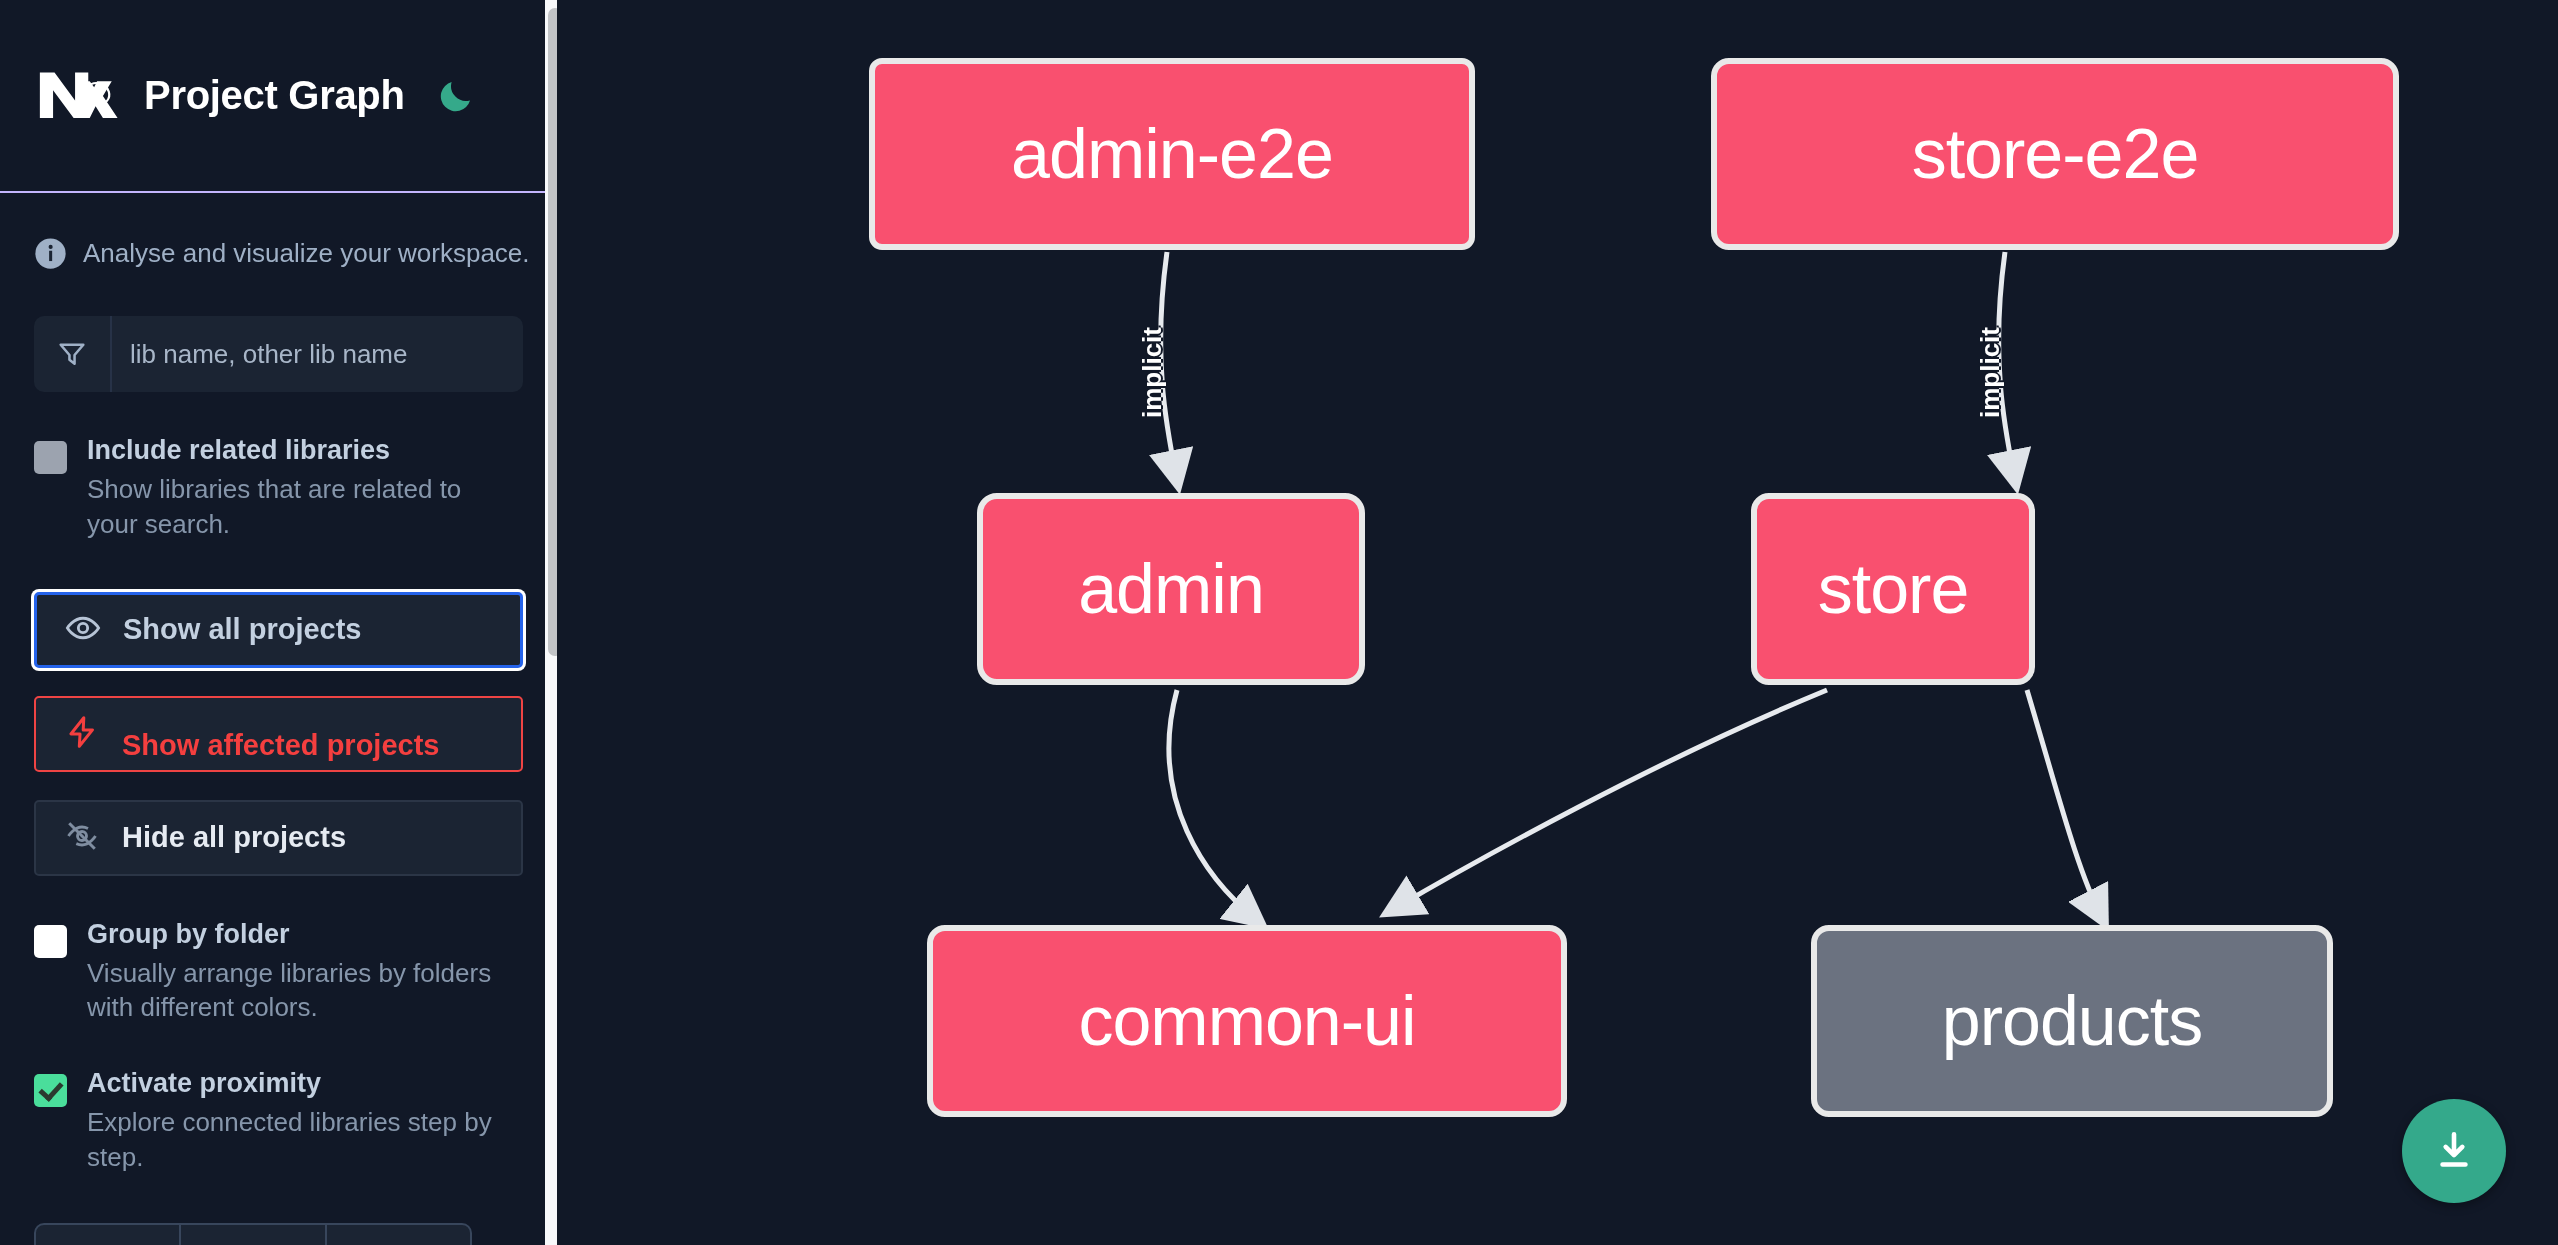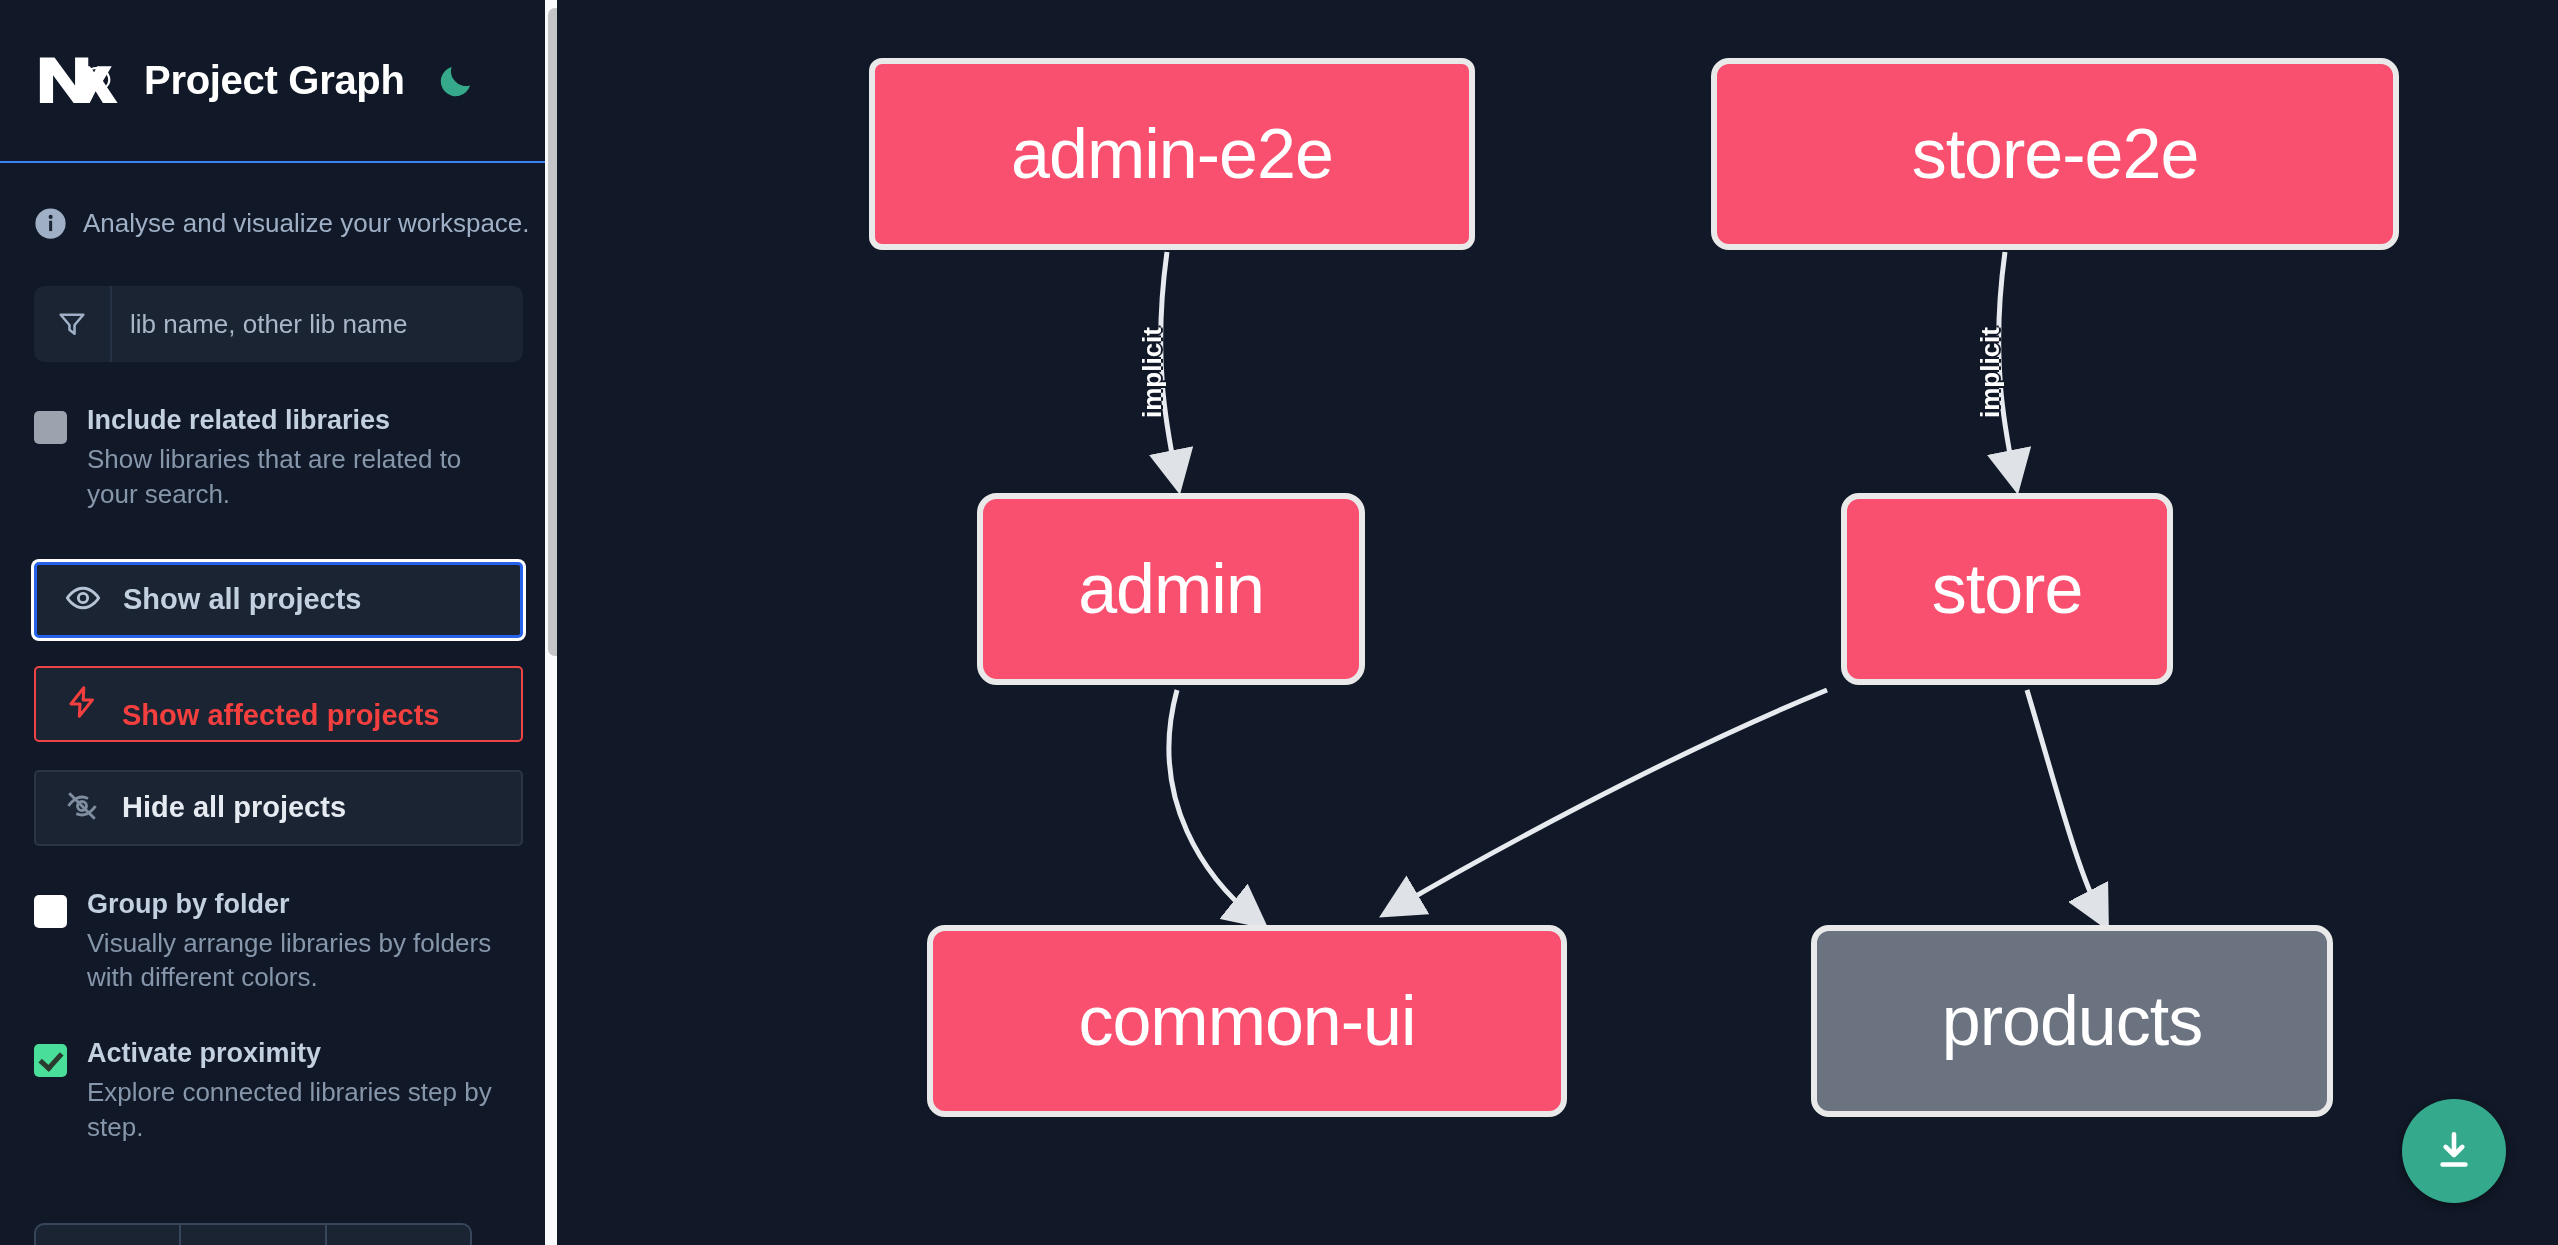--- a/index.html
+++ b/index.html
@@ -24,26 +24,26 @@
   .sidebar {
     position: relative;
     width: 557px;
     height: 1245px;
     background: #111827;
     flex: 0 0 557px;
     overflow: hidden;
   }
 
   .sidebar-header {
-    height: 163px;
+    height: 193px;
     box-sizing: border-box;
     display: flex;
     align-items: center;
     padding: 0 34px;
-    border-bottom: 2px solid #3b82f6;
+    border-bottom: 2px solid #c4b5fd;
     text-align: right;
   }
 
   .nx-logo {
     width: 88px;
     height: 60px;
     flex: 0 0 88px;
     margin-right: 22px;
   }
 
@@ -423,21 +423,21 @@
     </div>
 
     <div class="node pink" style="left:1154px; top:58px;  width:688px; height:192px;">
       <span>store-e2e</span>
     </div>
 
     <div class="node pink" style="left:420px;  top:493px; width:388px; height:192px;border-radius:20px;">
       <span>admin</span>
     </div>
 
-    <div class="node pink" style="left:1284px; top:493px; width:332px; height:192px;">
+    <div class="node pink" style="left:1194px; top:493px; width:284px; height:192px;">
       <span>store</span>
     </div>
 
     <div class="node pink" style="left:370px;  top:925px; width:640px; height:192px;">
       <span>common-ui</span>
     </div>
 
     <div class="node grey" style="left:1254px; top:925px; width:522px; height:192px;">
       <span>products</span>
     </div>

